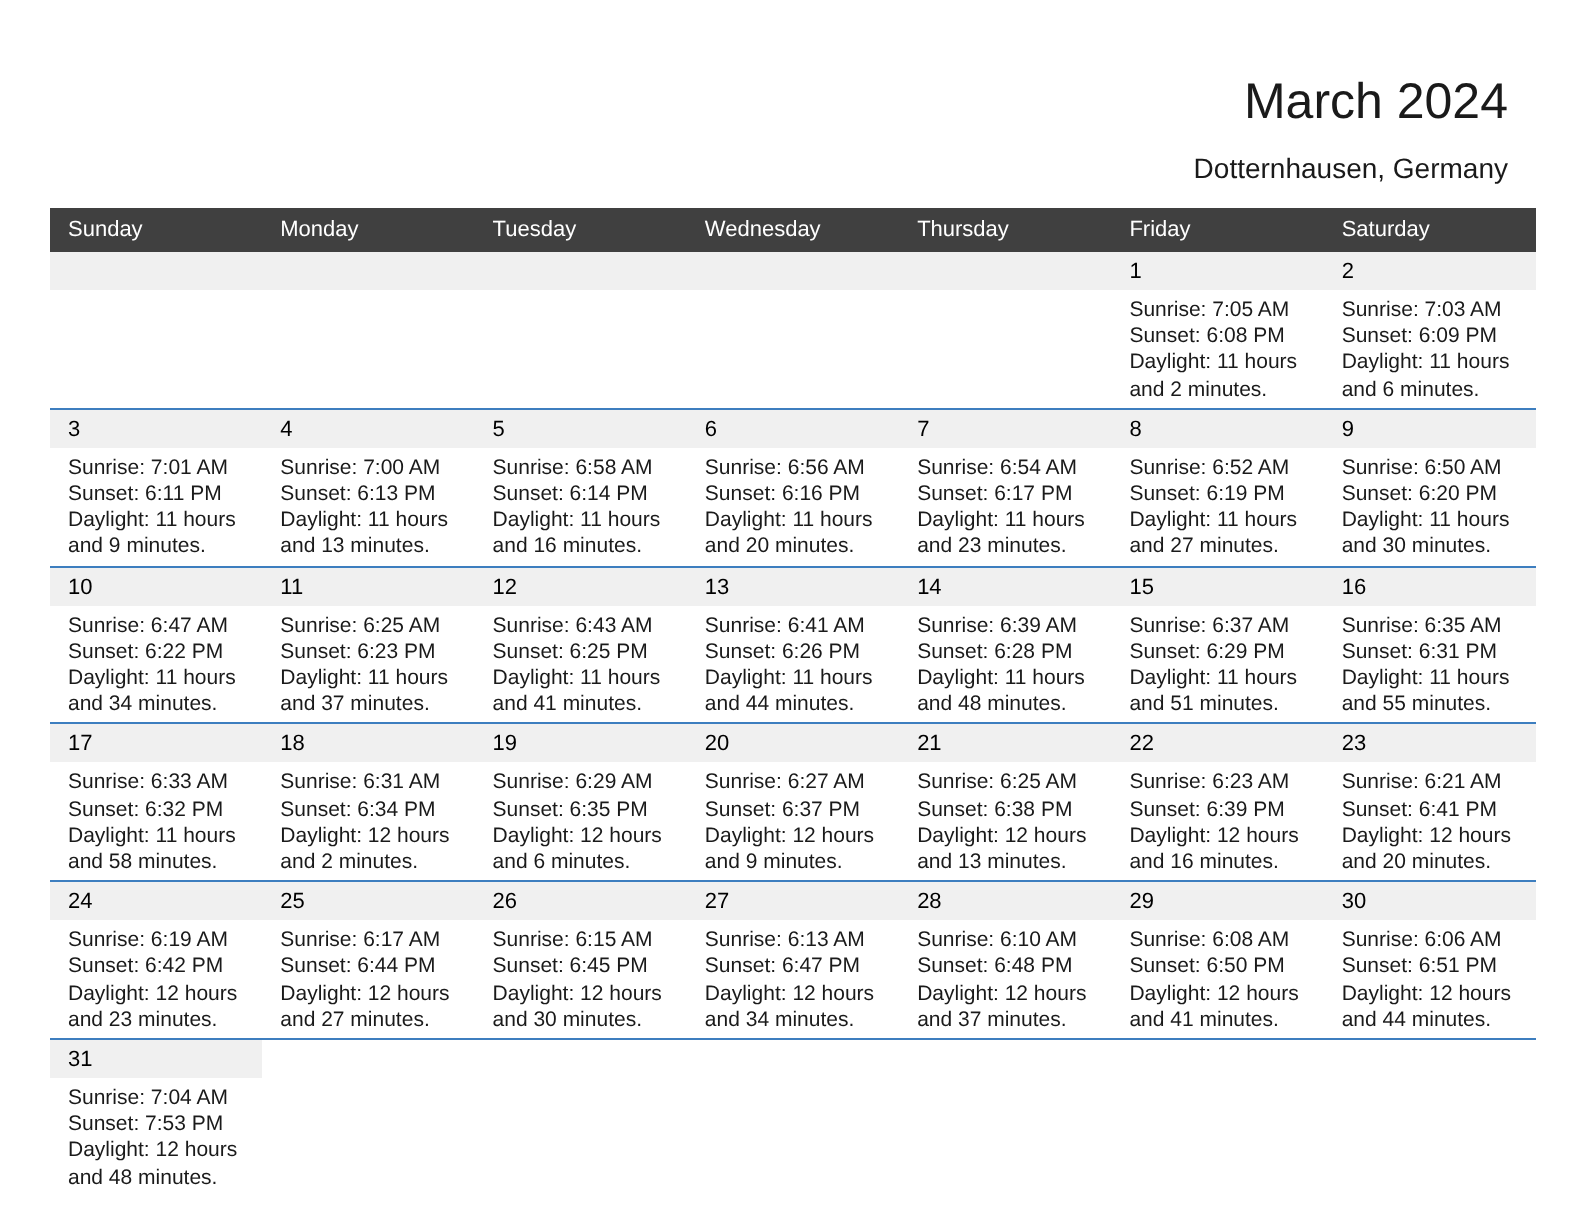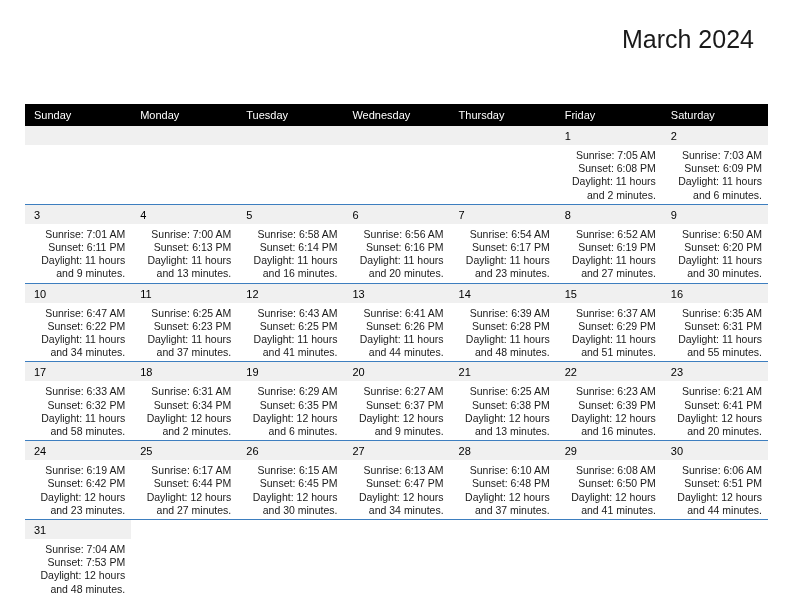--- a/index.html
+++ b/index.html
@@ -61,21 +61,21 @@
     top: 3px;
     width: 0;
     height: 0;
     border-left: 32px solid #1b75bb;
     border-bottom: 23px solid transparent;
   }
 
   .title-block {
     position: absolute;
     right: 38px;
-    top: 24px;
+    top: 36px;
     text-align: right;
   }
   .cal-title {
     font-size: 25px;
     color: #1a1a1a;
     line-height: 30px;
     white-space: nowrap;
   }
   .cal-subtitle {
     font-size: 14px;
@@ -89,21 +89,21 @@
   .cal {
     position: absolute;
     left: 25px;
     top: 104px;
     width: 743px;
     border-collapse: collapse;
     table-layout: fixed;
   }
 
   .cal th {
-    background: #000000;
+    background: #404040;
     color: #ffffff;
     font-size: 11px;
     font-weight: normal;
     text-align: left;
     padding: 5px 0 5px 9px;
     height: 12px;
     border: none;
     line-height: 12px;
   }
 
@@ -129,41 +129,41 @@
   }
   .daynum.empty {
     color: transparent;
   }
 
   .info {
     padding: 4px 6px 2px 9px;
     font-size: 10.5px;
     line-height: 13.2px;
     color: #1a1a1a;
-    text-align: right;
   }
   .info div {
     white-space: nowrap;
   }
 
   
   .cal tr.last-row td {
     height: 78px;
   }
 </style>
 </head>
 <body>
 
 <div class="page">
 
   <div class="top-bar">
 
 
     <div class="title-block">
       <div class="cal-title">March 2024</div>
+      <div class="cal-subtitle">Dotternhausen, Germany</div>
     </div>
 
   </div>
 
   <table class="cal">
     <thead>
       <tr>
         <th>Sunday</th>
         <th>Monday</th>
         <th>Tuesday</th>

